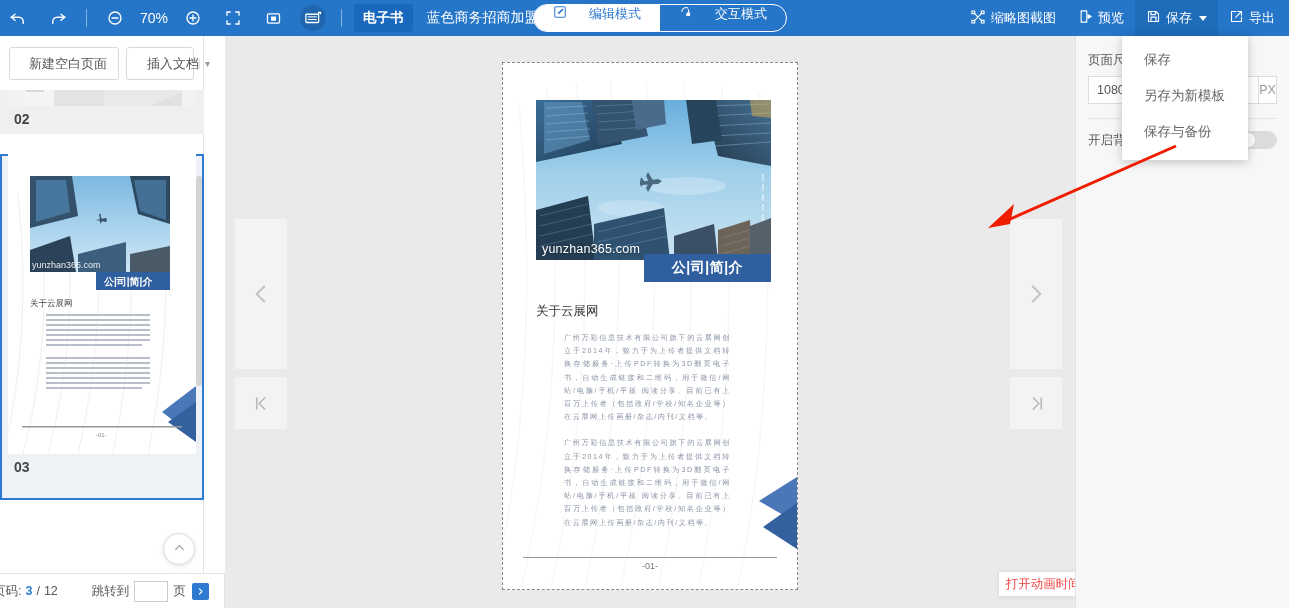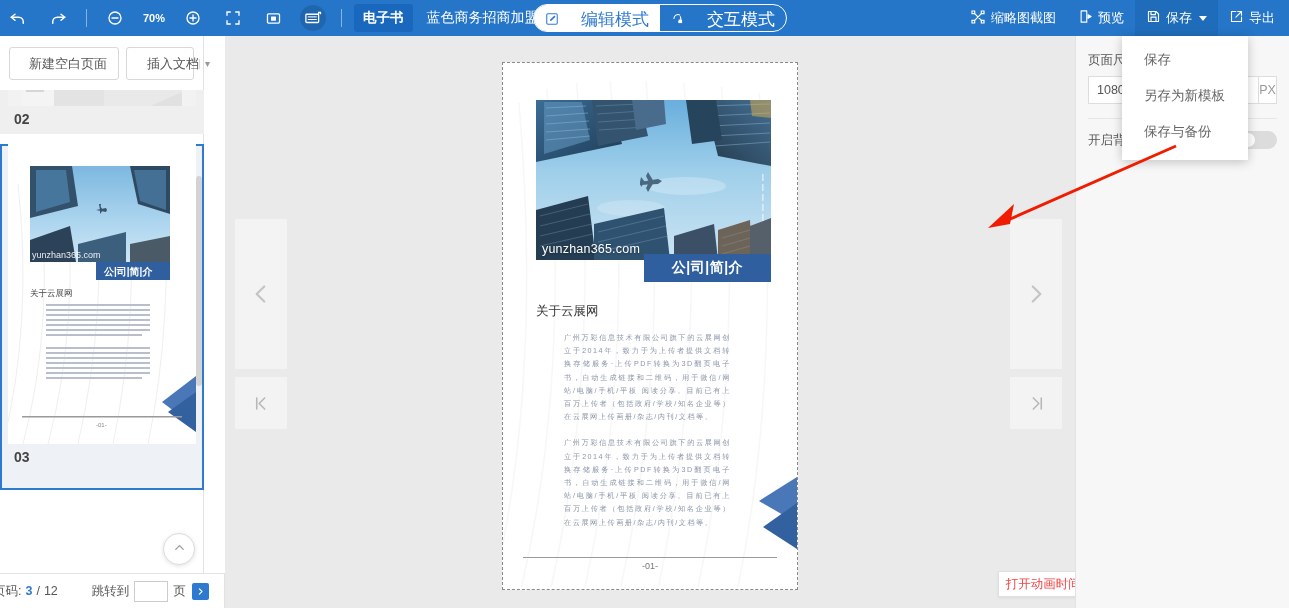--- a/index.html
+++ b/index.html
@@ -17,37 +17,37 @@
     color: #fff; font-size: 13px; z-index: 40;
   }
   .tb-icon {
     width: 26px; height: 26px; margin: 0 7px;
     display: flex; align-items: center; justify-content: center;
     cursor: pointer; border-radius: 50%;
   }
   .tb-icon svg { display: block; }
   .tb-icon.active { background: rgba(0,0,0,0.12); }
   .tb-sep { width: 1px; height: 18px; background: rgba(255,255,255,0.45); margin: 0 8px; }
-  .zoom-val { font-size: 11px; font-weight: bold; margin: 0 4px; min-width: 30px; text-align: center; }
+  .zoom-val { font-size: 14px; font-weight: normal; margin: 0 4px; min-width: 30px; text-align: center; }
 
   .doc-tag {
     background: #1a68bd; color: #fff; font-size: 13.5px; font-weight: bold;
     padding: 5px 9px; border-radius: 3px; margin-left: 4px; cursor: pointer;
   }
   .doc-title { font-size: 14px; margin-left: 14px; white-space: nowrap; }
 
   .mode-toggle {
     position: absolute; left: 533px; top: 4px;
     width: 254px; height: 28px;
     border: 1px solid #ffffff; border-radius: 14px;
     display: flex; overflow: hidden; background: #2575c8;
   }
   .mode-btn {
-    flex: 1; display: flex; align-items: flex-end; justify-content: center;
-    font-size: 17px; cursor: pointer; gap: 22px;
+    flex: 1; display: flex; align-items: flex-start; justify-content: center;
+    font-size: 13px; cursor: pointer; gap: 22px;
   }
   .mode-btn.sel { background: #ffffff; color: #2f7ad1; }
   .mode-btn.unsel { color: #ffffff; }
 
   .tb-right { position: absolute; right: 0; top: 0; height: 36px; display: flex; align-items: center; }
   .tb-item {
     display: flex; align-items: center; gap: 5px; height: 36px;
     padding: 0 11px; font-size: 13px; cursor: pointer; white-space: nowrap;
   }
   .tb-item.hl { background: #1f6cba; }
@@ -76,21 +76,21 @@
   .sb-btn {
     height: 33px; border: 1px solid #d8d8d8; border-radius: 3px; background: #fff;
     font-size: 13px; color: #555; display: flex; align-items: center;
     justify-content: center; cursor: pointer; white-space: nowrap;
   }
   .sb-btn.wide { flex: 1 1 auto; width: 113px; padding-left: 8px; }
   .sb-btn.drop { width: 68px; justify-content: space-between; padding: 0 20px; }
   .chev { font-size: 10px; color: #999; border-left: 1px solid #ddd; padding-left: 5px; line-height: 1; }
 
   .thumb-list { position: absolute; top: 54px; left: 0; width: 204px; height: 483px; overflow: hidden; }
-  .thumb-card { position: relative; background: #efefef; margin: 0 0 10px 0; }
+  .thumb-card { position: relative; background: #efefef; margin: 0 0 20px 0; }
   .thumb-card.sel { outline: 2px solid #2f7ad1; outline-offset: -2px; background: #eef2f7; }
   .thumb-num { font-size: 14px; font-weight: bold; color: #444; padding: 5px 0 6px 14px; }
   .thumb-page { background: #fff; margin: 0 8px; position: relative; overflow: hidden; }
 
   .sb-scrollbar {
     position: absolute; right: 1px; top: 54px; width: 6px; height: 483px; background: transparent;
   }
   .sb-thumb-bar { position: absolute; top: 86px; right: 0; width: 6px; height: 210px; background: #d3d3d3; border-radius: 3px; }
 
   .collapse-btn {

